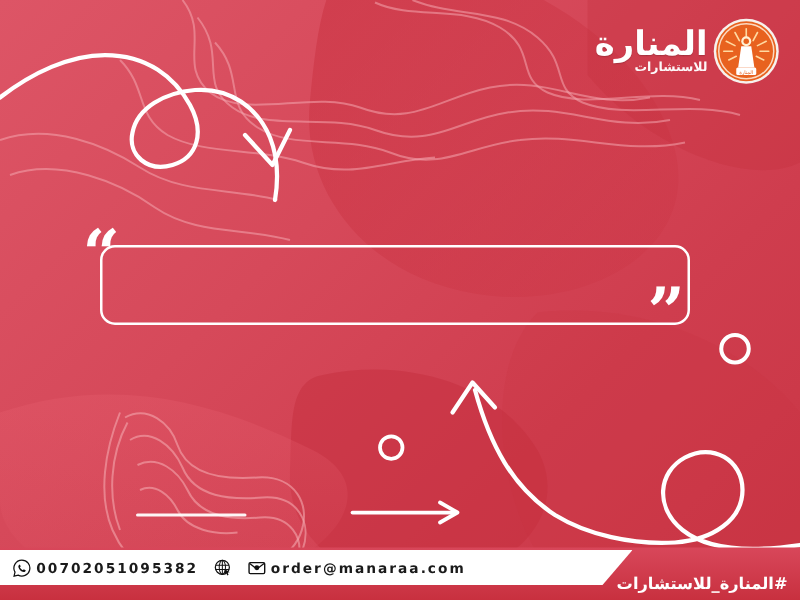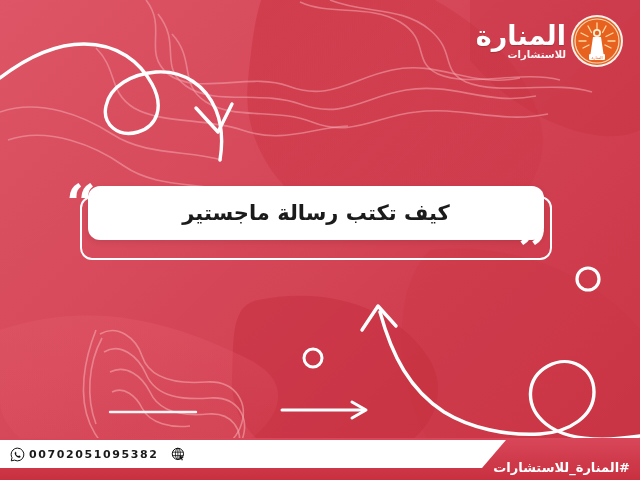--- a/index.html
+++ b/index.html
@@ -160,23 +160,20 @@
         <circle cx="27" cy="19" r="2.2" fill="#e8621f"></circle>
         <path d="M23,23 L31,23 L33.5,40 L20.5,40 Z" fill="#ffffff"></path>
         <rect x="19" y="40" width="16" height="6" rx="1.2" fill="#ffffff"></rect>
         <text x="27" y="45" font-size="4" fill="#e8621f" text-anchor="middle" font-family="DejaVu Sans, sans-serif">المنارة</text>
       </svg>
     </div>
   </div>
 
   <div class="title-wrap">
     <div class="title-frame"></div>
-    <div class="title-box">
-      <span class="title-text">كيف تكتب رسالة ماجستير</span>
-    </div>
     <span class="quote-open">“</span>
     <span class="quote-close">”</span>
   </div>
 
   <div class="footer">
     <div class="footer-red"></div>
     <div class="footer-white"></div>
 
     <div class="footer-items">
 
@@ -190,19 +187,27 @@
 
       <div class="f-item">
         <svg class="f-icon" viewBox="0 0 24 24">
           <circle cx="11" cy="11" r="9" fill="none" stroke="#111" stroke-width="1.6"></circle>
           <ellipse cx="11" cy="11" rx="4" ry="9" fill="none" stroke="#111" stroke-width="1.3"></ellipse>
           <path d="M2.3 8.2h17.4M2.3 13.8h17.4M11 2v18" fill="none" stroke="#111" stroke-width="1.3"></path>
           <path d="M14 13 L20.5 17.2 L17.6 17.6 L19 20.6 L17.3 21.4 L16 18.3 L14.1 20.4 Z" fill="#111"></path>
         </svg>
       </div>
 
+      <div class="f-item">
+        <svg class="f-icon" viewBox="0 0 24 24">
+          <rect x="2" y="5" width="20" height="14" rx="1.6" fill="none" stroke="#111" stroke-width="1.8"></rect>
+          <path d="M2.8 6 L12 13.2 L21.2 6" fill="none" stroke="#111" stroke-width="1.6"></path>
+          <circle cx="12" cy="11.5" r="3.1" fill="#111"></circle>
+        </svg>
+        <span class="f-text">order@manaraa.com</span>
+      </div>
 
     </div>
 
     <div class="footer-tag">#المنارة_للاستشارات</div>
   </div>
 
 </div>
 
 </body></html>

